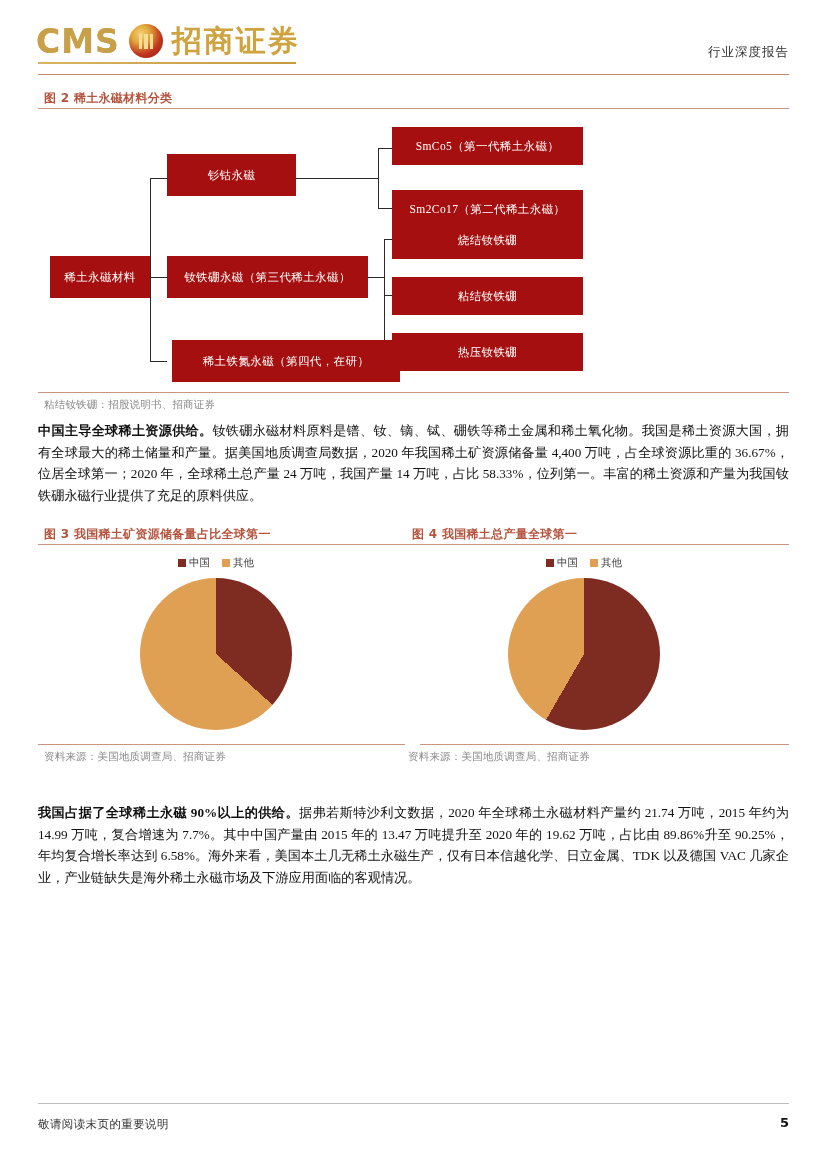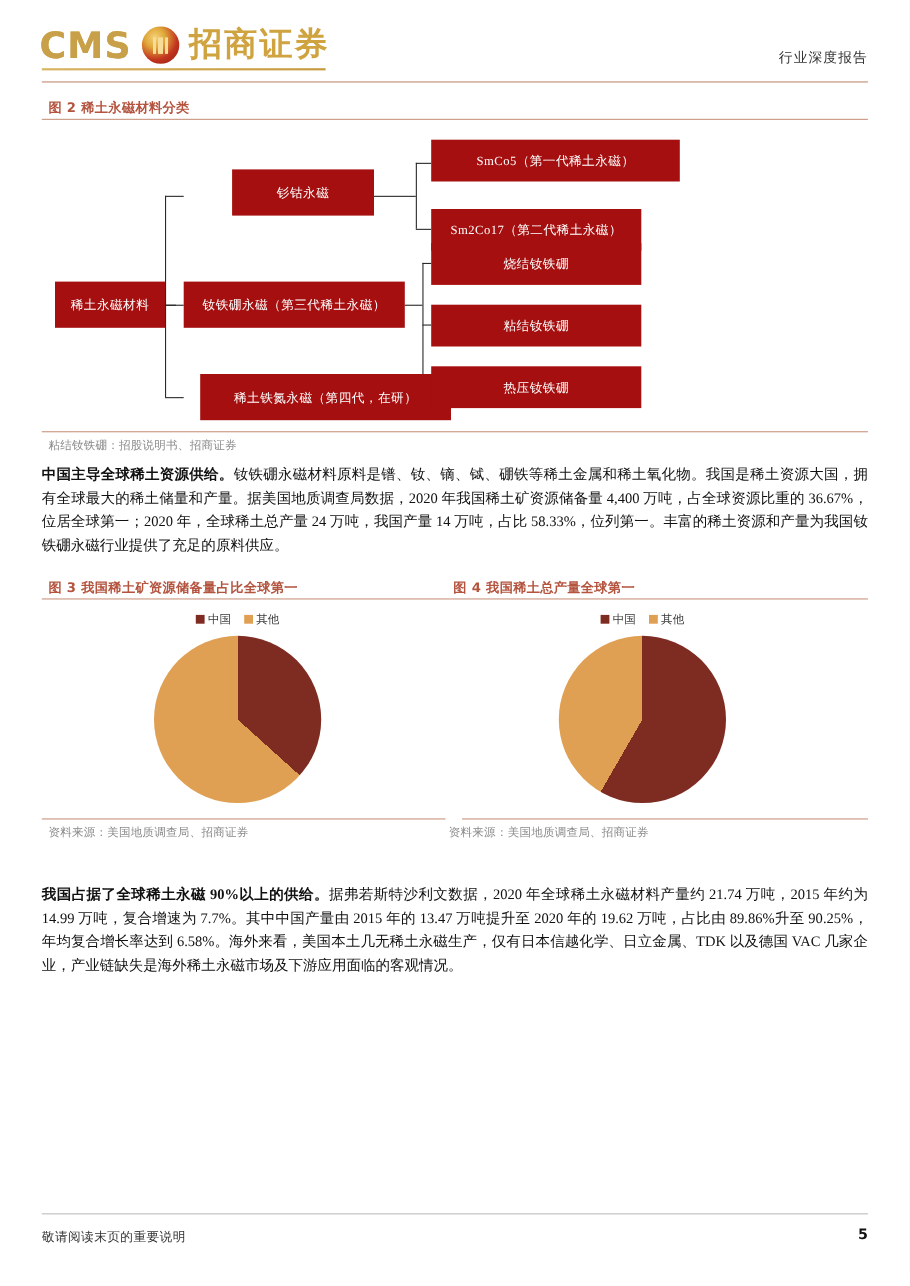--- a/index.html
+++ b/index.html
@@ -252,25 +252,25 @@
     <div class="conn h" style="left:340px; top:86px; width:14px;"></div>
 
     <div class="conn h" style="left:330px; top:155px; width:16px;"></div>
     <div class="conn v" style="left:346px; top:117px; height:112px;"></div>
     <div class="conn h" style="left:346px; top:117px; width:8px;"></div>
     <div class="conn h" style="left:346px; top:173px; width:8px;"></div>
     <div class="conn h" style="left:332px; top:229px; width:22px;"></div>
 
     <div class="node" style="left:12px; top:134px; width:100px; height:42px;">稀土永磁材料</div>
 
-    <div class="node" style="left:129px; top:32px; width:129px; height:42px;margin-left:44px;">钐钴永磁</div>
+    <div class="node" style="left:129px; top:32px; width:129px; height:42px;">钐钴永磁</div>
     <div class="node" style="left:129px; top:134px; width:201px; height:42px;">钕铁硼永磁（第三代稀土永磁）</div>
-    <div class="node" style="left:144px; top:218px; width:228px; height:42px;">稀土铁氮永磁（第四代，在研）</div>
-
-    <div class="node" style="left:354px; top:5px; width:226px; height:38px;">SmCo5（第一代稀土永磁）</div>
+    <div class="node" style="left:134px; top:218px; width:228px; height:42px;">稀土铁氮永磁（第四代，在研）</div>
+
+    <div class="node" style="left:354px; top:5px; width:191px; height:38px;">SmCo5（第一代稀土永磁）</div>
     <div class="node" style="left:354px; top:68px; width:191px; height:38px;">Sm2Co17（第二代稀土永磁）</div>
     <div class="node" style="left:354px; top:155px; width:191px; height:38px;">粘结钕铁硼</div>
     <div class="node" style="left:354px; top:99px; width:191px; height:38px;">烧结钕铁硼</div>
     <div class="node" style="left:354px; top:211px; width:191px; height:38px;">热压钕铁硼</div>
   </div>
 
   <div class="src-rule" style="left:38px; top:392px; width:751px;"></div>
   <div class="src-text" style="left:44px; top:398px;">粘结钕铁硼：招股说明书、招商证券</div>
 
   <div class="para" style="left:38px; top:420px; width:751px;"><b>中国主导全球稀土资源供给。</b><span>钕铁硼永磁材料原料是镨、钕、镝、铽、硼铁等稀土金属和稀土氧化物。我国是稀土资源大国，拥有全球最大的稀土储量和产量。据美国地质调查局数据，2020 年我国稀土矿资源储备量 4,400 万吨，占全球资源比重的 36.67%，位居全球第一；2020 年，全球稀土总产量 24 万吨，我国产量 14 万吨，占比 58.33%，位列第一。丰富的稀土资源和产量为我国钕铁硼永磁行业提供了充足的原料供应。</span></div>

